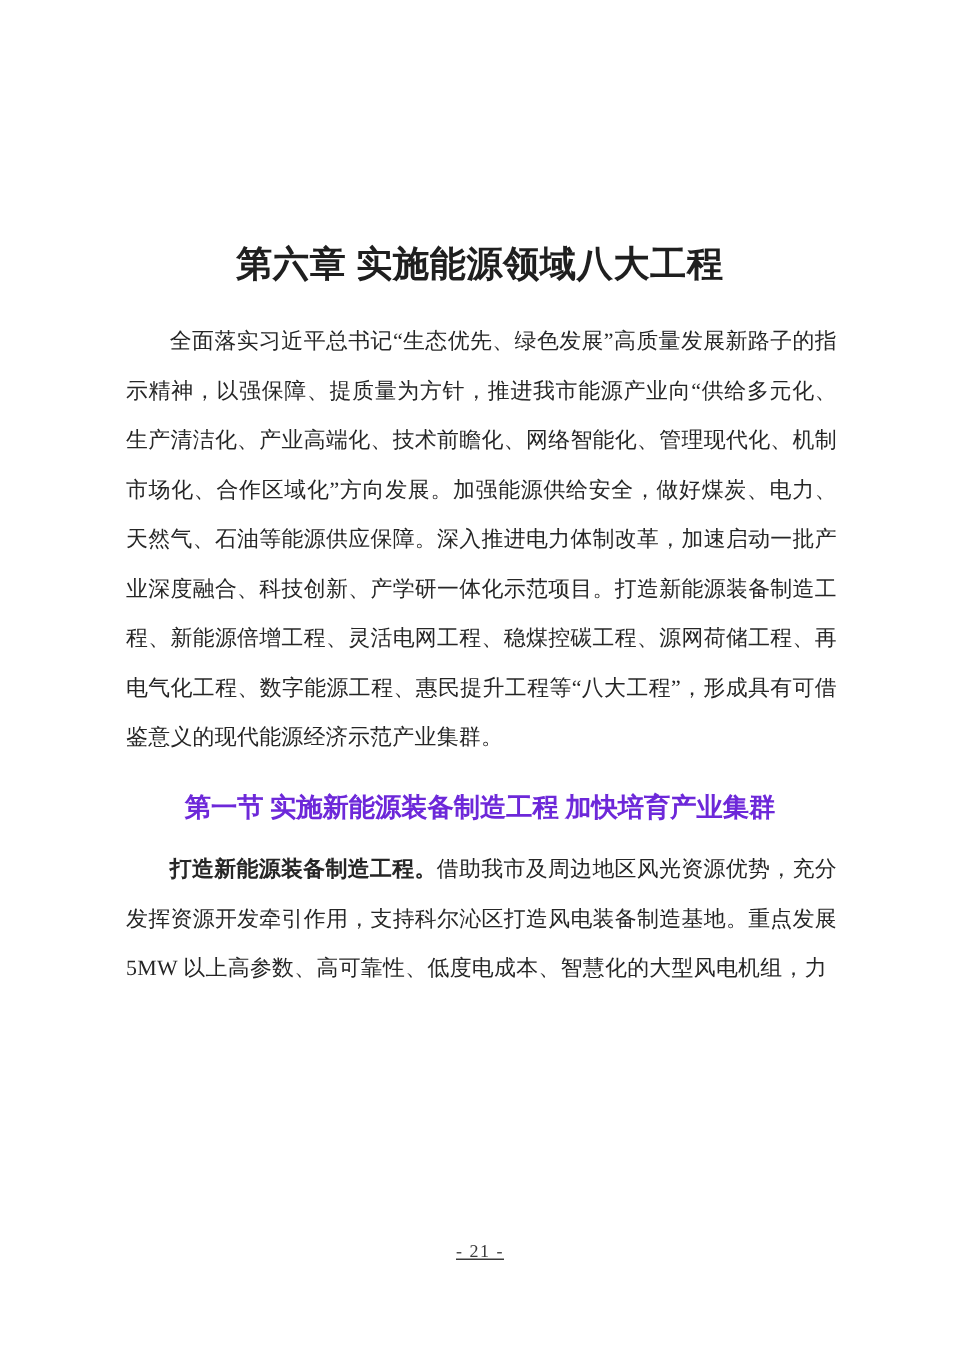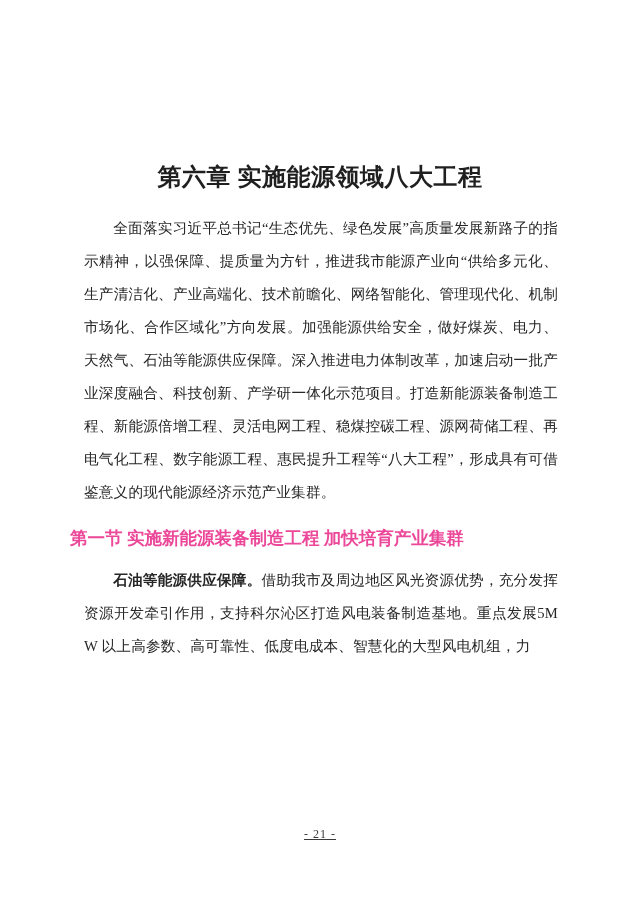--- a/index.html
+++ b/index.html
@@ -32,24 +32,25 @@
     line-height: 33px;
     text-align: justify;
     text-justify: inter-ideograph;
     text-indent: 2em;
     letter-spacing: 0.2px;
     word-break: break-all;
   }
   .para-1 { margin-top: 18px; }
   .section-title {
     margin: 12px 70px 0 70px;
+    text-align: center;
     font-size: 17.5px;
     font-weight: 700;
     line-height: 34px;
-    color: #ec4899;
+    color: #6d28d9;
     white-space: nowrap;
   }
   .para-2 { margin-top: 12px; }
   .para-3 { margin-top: 9px; }
   .para-3 .lead { font-weight: 700; }
   .page-number {
     position: absolute;
     left: 0;
     right: 0;
     top: 827px;
@@ -65,17 +66,17 @@
 
 <div class="page">
 
   <h1 class="chapter-title">第六章 实施能源领域八大工程</h1>
 
   <p class="para para-1">全面落实习近平总书记“生态优先、绿色发展”高质量发展新路子的指示精神，以强保障、提质量为方针，推进我市能源产业向“供给多元化、生产清洁化、产业高端化、技术前瞻化、网络智能化、管理现代化、机制市场化、合作区域化”方向发展。加强能源供给安全，做好煤炭、电力、天然气、石油等能源供应保障。深入推进电力体制改革，加速启动一批产业深度融合、科技创新、产学研一体化示范项目。打造新能源装备制造工程、新能源倍增工程、灵活电网工程、稳煤控碳工程、源网荷储工程、再电气化工程、数字能源工程、惠民提升工程等“八大工程”，形成具有可借鉴意义的现代能源经济示范产业集群。</p>
 
   <h2 class="section-title">第一节  实施新能源装备制造工程 加快培育产业集群</h2>
 
 
-  <p class="para para-3"><span class="lead">石油等能源供应保障。</span><span>借助我市及周边地区风光资源优势，充分发挥资源开发牵引作用，支持科尔沁区打造风电装备制造基地。重点发展5MW 以上高参数、高可靠性、低度电成本、智慧化的大型风电机组，力</span></p>
+  <p class="para para-3"><span class="lead">打造新能源装备制造工程。</span><span>借助我市及周边地区风光资源优势，充分发挥资源开发牵引作用，支持科尔沁区打造风电装备制造基地。重点发展5MW 以上高参数、高可靠性、低度电成本、智慧化的大型风电机组，力</span></p>
 
   <div class="page-number">- 21 -</div>
 
 </div>
 
 </body></html>

